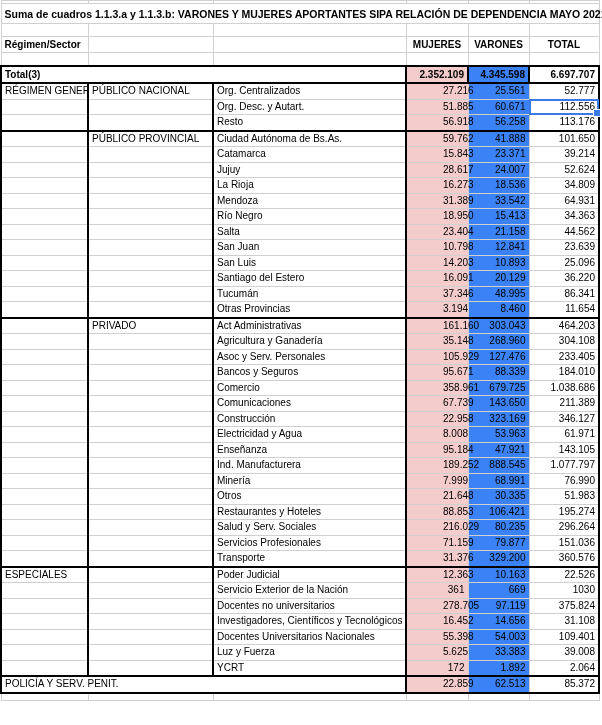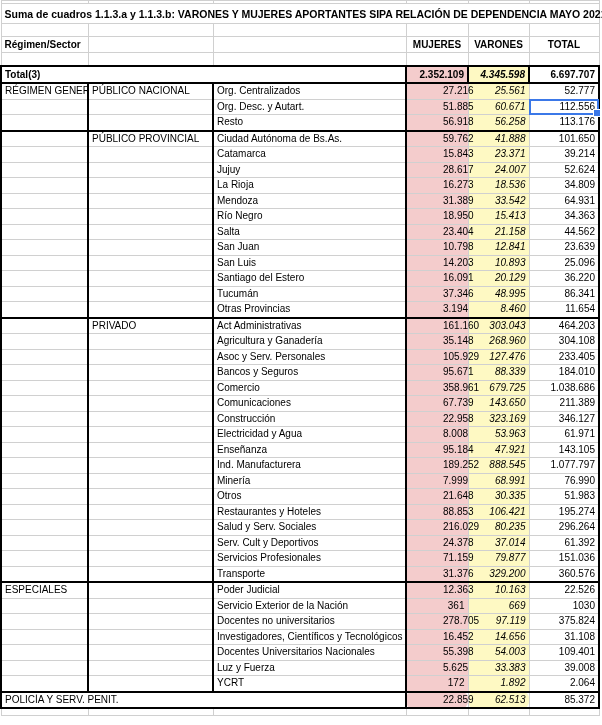--- a/index.html
+++ b/index.html
@@ -5,30 +5,30 @@
   html,body{margin:0;padding:0;background:#fff;}
   #page{position:relative;width:602px;height:725px;background:#fff;overflow:hidden;
         font-family:"Liberation Sans","DejaVu Sans",sans-serif;color:#000;}
   table{border-collapse:collapse;table-layout:fixed;width:598px;}
   td{border:1px solid #d0d0d0;padding:0 3px;font-size:10px;line-height:12px;
      vertical-align:middle;white-space:nowrap;}
   .lbl{overflow:hidden;text-align:left;}
   .num{text-align:right;}
   
   .cM{background:#f4cccc;margin-left:48px;}
-  .cV{background:#fef9c3;font-style:italic;}
+  .cV{background:#3b82f6;}
   
   .row .cA,.total-row .cA{border-left:2px solid #000;border-right:2px solid #000;}
   .row .cB{border-right:2px solid #000;}
   .row .cC,.total-row .cA{border-right:2px solid #000;}
   .row .cM{border-left:2px solid #000;padding-left:36px;}
   .row .cT,.total-row .cT{border-right:2px solid #000;margin-top:29px;}
   
   tr.sec td{border-top:2px solid #000;}
-  tr.last td{border-bottom:2px solid #000;border-radius:6px;}
+  tr.last td{border-bottom:2px solid #000;}
   .total-row td{border-top:2px solid #000;border-bottom:2px solid #000;font-weight:bold;}
   .total-row .cM,.total-row .cV,.total-row .cT{border-left:2px solid #000;border-right:2px solid #000;}
   
   .stub td{height:2px;padding:0;}
   .title-row td{height:19px;font-size:10.5px;font-weight:bold;overflow:visible;}
   .spacer td{height:12px;}
   .head-row td{height:15px;font-weight:bold;}
   .head-row .hc{text-align:center;}
   .total-row td{height:15px;}
   .row td{height:14.5px;}
@@ -332,28 +332,20 @@
           <td class="cA lbl"></td>
           <td class="cB lbl"></td>
           <td class="cC lbl">Salud y Serv. Sociales</td>
           <td class="cM num">216.029</td>
           <td class="cV num">80.235</td>
           <td class="cT num">296.264</td>
         </tr>
         <tr class="row">
           <td class="cA lbl"></td>
           <td class="cB lbl"></td>
-          <td class="cC lbl">Serv. Cult y Deportivos</td>
-          <td class="cM num">24.378</td>
-          <td class="cV num">37.014</td>
-          <td class="cT num">61.392</td>
-        </tr>
-        <tr class="row">
-          <td class="cA lbl"></td>
-          <td class="cB lbl"></td>
           <td class="cC lbl">Servicios Profesionales</td>
           <td class="cM num">71.159</td>
           <td class="cV num">79.877</td>
           <td class="cT num">151.036</td>
         </tr>
         <tr class="row">
           <td class="cA lbl"></td>
           <td class="cB lbl"></td>
           <td class="cC lbl">Transporte</td>
           <td class="cM num">31.376</td>

